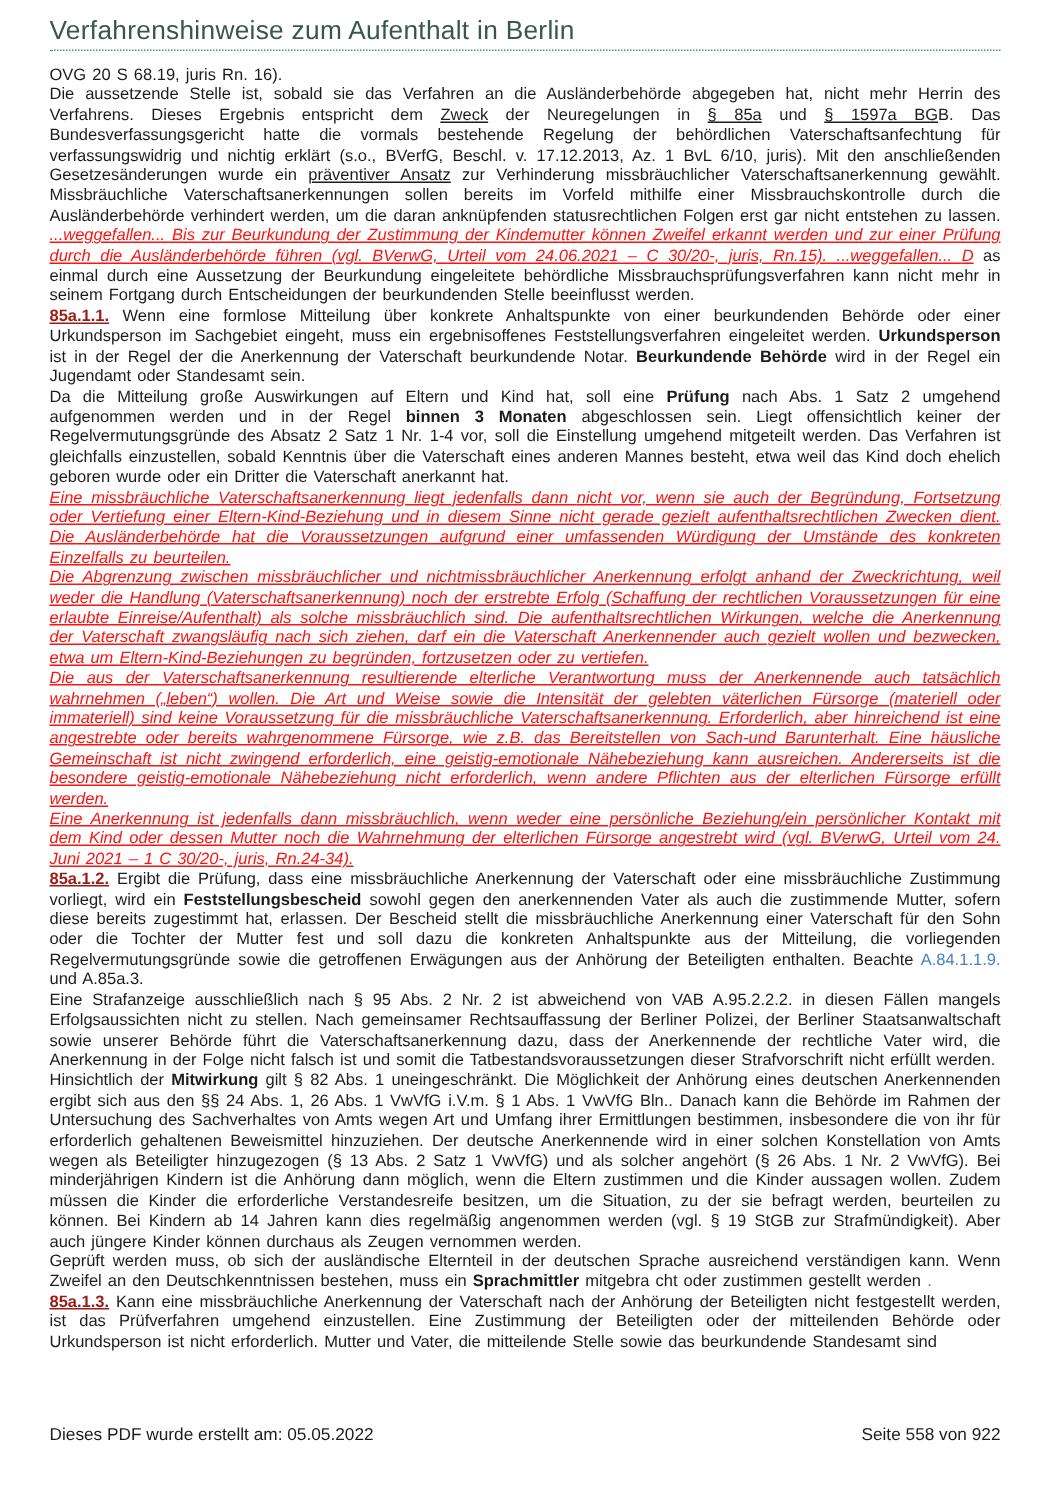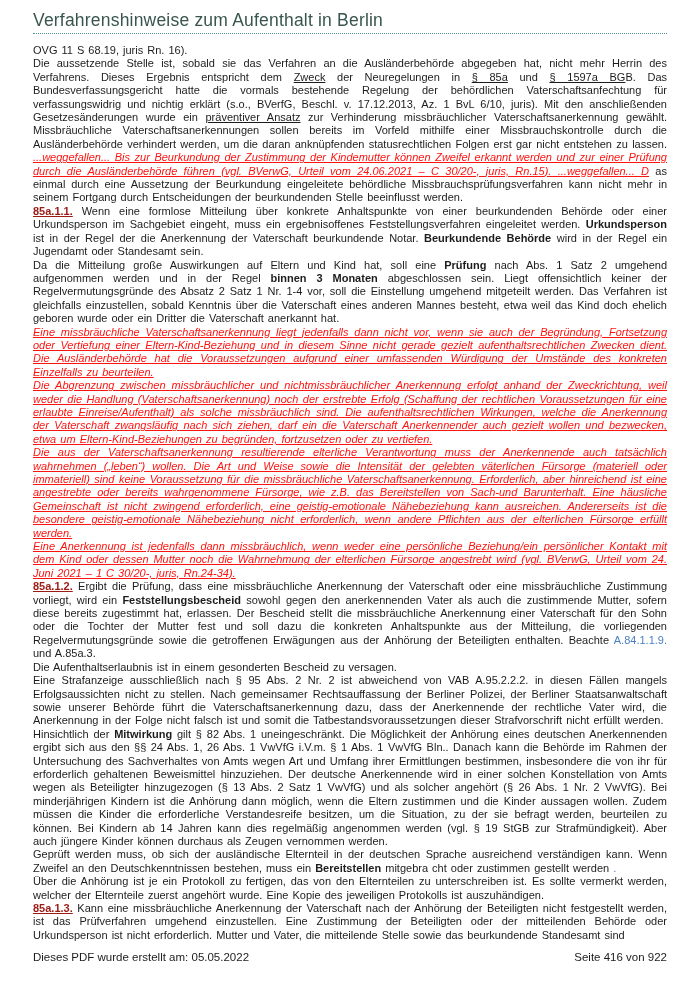--- a/index.html
+++ b/index.html
@@ -34,33 +34,31 @@
     font-size:11.5px; color:#1c1c1c;
   }
 </style>
 </head>
 <body>
 
 <div class="page">
   <div class="title">Verfahrenshinweise zum Aufenthalt in Berlin</div>
   <div class="rule"></div>
   <div class="docbody">
-      <div class="para"><span>OVG 11 S 68.19, juris Rn. 16).</span></div>
+      <div class="para"><span>OVG 20 S 68.19, juris Rn. 16).</span></div>
       <div class="para"><span>Die aussetzende Stelle ist, sobald sie das Verfahren an die Ausländerbehörde abgegeben hat, nicht mehr Herrin des Verfahrens. Dieses Ergebnis entspricht dem </span><span class="u">Zweck</span><span> der Neuregelungen in </span><span class="u">§ 85a</span><span> und </span><span class="u">§ 1597a BG</span><span>B. Das Bundesverfassungsgericht hatte die vormals bestehende Regelung der behördlichen Vaterschaftsanfechtung für verfassungswidrig und nichtig erklärt (s.o., BVerfG, Beschl. v. 17.12.2013, Az. 1 BvL 6/10, juris). Mit den anschließenden Gesetzesänderungen wurde ein </span><span class="u">präventiver Ansatz</span><span> zur Verhinderung missbräuchlicher Vaterschaftsanerkennung gewählt. Missbräuchliche Vaterschaftsanerkennungen sollen bereits im Vorfeld mithilfe einer Missbrauchskontrolle durch die Ausländerbehörde verhindert werden, um die daran anknüpfenden statusrechtlichen Folgen erst gar nicht entstehen zu lassen. </span><span class="i c-red">...weggefallen... Bis zur Beurkundung der Zustimmung der Kindemutter können Zweifel erkannt werden und zur einer Prüfung durch die Ausländerbehörde führen (vgl. BVerwG, Urteil vom 24.06.2021 – C 30/20-, juris, Rn.15). ...weggefallen... </span><span class="i c-red">D</span><span> as einmal durch eine Aussetzung der Beurkundung eingeleitete behördliche Missbrauchsprüfungsverfahren kann nicht mehr in seinem Fortgang durch Entscheidungen der beurkundenden Stelle beeinflusst werden.</span></div>
       <div class="para"><span class="b u c-darkred">85a.1.1.</span><span> Wenn eine formlose Mitteilung über konkrete Anhaltspunkte von einer beurkundenden Behörde oder einer Urkundsperson im Sachgebiet eingeht, muss ein ergebnisoffenes Feststellungsverfahren eingeleitet werden. </span><span class="b">Urkundsperson</span><span> ist in der Regel der die Anerkennung der Vaterschaft beurkundende Notar. </span><span class="b">Beurkundende Behörde</span><span> wird in der Regel ein Jugendamt oder Standesamt sein.</span></div>
       <div class="para"><span>Da die Mitteilung große Auswirkungen auf Eltern und Kind hat, soll eine </span><span class="b">Prüfung</span><span> nach Abs. 1 Satz 2 umgehend aufgenommen werden und in der Regel </span><span class="b">binnen 3 Monaten</span><span> abgeschlossen sein. Liegt offensichtlich keiner der Regelvermutungsgründe des Absatz 2 Satz 1 Nr. 1-4 vor, soll die Einstellung umgehend mitgeteilt werden. Das Verfahren ist gleichfalls einzustellen, sobald Kenntnis über die Vaterschaft eines anderen Mannes besteht, etwa weil das Kind doch ehelich geboren wurde oder ein Dritter die Vaterschaft anerkannt hat.</span></div>
       <div class="para"><span class="i c-red">Eine missbräuchliche Vaterschaftsanerkennung liegt jedenfalls dann </span><span class="i u c-red">nicht</span><span class="i c-red"> vor, wenn sie </span><span class="i u c-red">auch</span><span class="i c-red"> der Begründung, Fortsetzung oder Vertiefung einer Eltern-Kind-Beziehung und in diesem Sinne nicht gerade gezielt aufenthaltsrechtlichen Zwecken dient. Die Ausländerbehörde hat die Voraussetzungen aufgrund einer umfassenden Würdigung der Umstände des konkreten Einzelfalls zu beurteilen.</span></div>
       <div class="para"><span class="i c-red">Die Abgrenzung zwischen missbräuchlicher und nichtmissbräuchlicher Anerkennung erfolgt anhand der Zweckrichtung, weil weder die Handlung (Vaterschaftsanerkennung) noch der erstrebte Erfolg (Schaffung der rechtlichen Voraussetzungen für eine erlaubte Einreise/Aufenthalt) als solche missbräuchlich sind. Die aufenthaltsrechtlichen Wirkungen, welche die Anerkennung der Vaterschaft zwangsläufig nach sich ziehen, darf ein die Vaterschaft Anerkennender auch gezielt wollen und bezwecken, etwa um Eltern-Kind-Beziehungen zu begründen, fortzusetzen oder zu vertiefen.</span></div>
       <div class="para"><span class="i c-red">Die aus der Vaterschaftsanerkennung resultierende elterliche Verantwortung muss der Anerkennende auch tatsächlich wahrnehmen („leben“) wollen. Die Art und Weise sowie die Intensität der gelebten väterlichen Fürsorge (materiell oder immateriell) sind keine Voraussetzung für die missbräuchliche Vaterschaftsanerkennung. Erforderlich, aber hinreichend ist eine angestrebte oder bereits wahrgenommene Fürsorge, wie z.B. das Bereitstellen von Sach-und Barunterhalt. Eine häusliche Gemeinschaft ist nicht zwingend erforderlich, eine geistig-emotionale Nähebeziehung kann ausreichen. Andererseits ist die besondere geistig-emotionale Nähebeziehung nicht erforderlich, wenn andere Pflichten aus der elterlichen Fürsorge erfüllt werden.</span></div>
       <div class="para"><span class="i c-red">Eine Anerkennung ist jedenfalls dann missbräuchlich, wenn weder eine persönliche Beziehung/ein persönlicher Kontakt mit dem Kind oder dessen Mutter noch die Wahrnehmung der elterlichen Fürsorge angestrebt wird (vgl. BVerwG, Urteil vom 24. Juni 2021 – 1 C 30/20-, juris, Rn.24-34).</span></div>
       <div class="para"><span class="b u c-darkred">85a.1.2.</span><span> Ergibt die Prüfung, dass eine missbräuchliche Anerkennung der Vaterschaft oder eine missbräuchliche Zustimmung vorliegt, wird ein </span><span class="b">Feststellungsbescheid</span><span> sowohl gegen den anerkennenden Vater als auch die zustimmende Mutter, sofern diese bereits zugestimmt hat, erlassen. Der Bescheid stellt die missbräuchliche Anerkennung einer Vaterschaft für den Sohn oder die Tochter der Mutter fest und soll dazu die konkreten Anhaltspunkte aus der Mitteilung, die vorliegenden Regelvermutungsgründe sowie die getroffenen Erwägungen aus der Anhörung der Beteiligten enthalten. Beachte </span><span class="c-link">A.84.1.1.9.</span><span> und A.85a.3.</span></div>
-      <div class="para"><span>Die Aufenthaltserlaubnis ist in einem gesonderten Bescheid zu versagen.</span></div>
       <div class="para"><span>Eine Strafanzeige ausschließlich nach § 95 Abs. 2 Nr. 2 ist abweichend von VAB A.95.2.2.2. in diesen Fällen mangels Erfolgsaussichten nicht zu stellen. Nach gemeinsamer Rechtsauffassung der Berliner Polizei, der Berliner Staatsanwaltschaft sowie unserer Behörde führt die Vaterschaftsanerkennung dazu, dass der Anerkennende der rechtliche Vater wird, die Anerkennung in der Folge nicht falsch ist und somit die Tatbestandsvoraussetzungen dieser Strafvorschrift nicht erfüllt werden.</span></div>
       <div class="para"><span>Hinsichtlich der </span><span class="b">Mitwirkung</span><span> gilt § 82 Abs. 1 uneingeschränkt. Die Möglichkeit der Anhörung eines deutschen Anerkennenden ergibt sich aus den §§ 24 Abs. 1, 26 Abs. 1 VwVfG i.V.m. § 1 Abs. 1 VwVfG Bln.. Danach kann die Behörde im Rahmen der Untersuchung des Sachverhaltes von Amts wegen Art und Umfang ihrer Ermittlungen bestimmen, insbesondere die von ihr für erforderlich gehaltenen Beweismittel hinzuziehen. Der deutsche Anerkennende wird in einer solchen Konstellation von Amts wegen als Beteiligter hinzugezogen (§ 13 Abs. 2 Satz 1 VwVfG) und als solcher angehört (§ 26 Abs. 1 Nr. 2 VwVfG). Bei minderjährigen Kindern ist die Anhörung dann möglich, wenn die Eltern zustimmen und die Kinder aussagen wollen. Zudem müssen die Kinder die erforderliche Verstandesreife besitzen, um die Situation, zu der sie befragt werden, beurteilen zu können. Bei Kindern ab 14 Jahren kann dies regelmäßig angenommen werden (vgl. § 19 StGB zur Strafmündigkeit). Aber auch jüngere Kinder können durchaus als Zeugen vernommen werden.</span></div>
-      <div class="para"><span>Geprüft werden muss, ob sich der ausländische Elternteil in der deutschen Sprache ausreichend verständigen kann. Wenn Zweifel an den Deutschkenntnissen bestehen, muss ein </span><span class="b">Bereitstellen</span><span> mitgebra cht oder zustimmen gestellt werden </span><span class="c-link">.</span></div>
-      <div class="para"><span>Über die Anhörung ist je ein Protokoll zu fertigen, das von den Elternteilen zu unterschreiben ist. Es sollte vermerkt werden, welcher der Elternteile zuerst angehört wurde. Eine Kopie des jeweiligen Protokolls ist auszuhändigen.</span></div>
+      <div class="para"><span>Geprüft werden muss, ob sich der ausländische Elternteil in der deutschen Sprache ausreichend verständigen kann. Wenn Zweifel an den Deutschkenntnissen bestehen, muss ein </span><span class="b">Sprachmittler</span><span> mitgebra cht oder zustimmen gestellt werden </span><span class="c-link">.</span></div>
       <div class="para"><span class="b u c-darkred">85a.1.3.</span><span> Kann eine missbräuchliche Anerkennung der Vaterschaft nach der Anhörung der Beteiligten nicht festgestellt werden, ist das Prüfverfahren umgehend einzustellen. Eine Zustimmung der Beteiligten oder der mitteilenden Behörde oder Urkundsperson ist nicht erforderlich. Mutter und Vater, die mitteilende Stelle sowie das beurkundende Standesamt sind</span></div>
     </div>
   <div class="footer">
     <span>Dieses PDF wurde erstellt am: 05.05.2022</span>
-    <span>Seite 416 von 922</span>
+    <span>Seite 558 von 922</span>
   </div>
 </div>
 
 </body></html>

